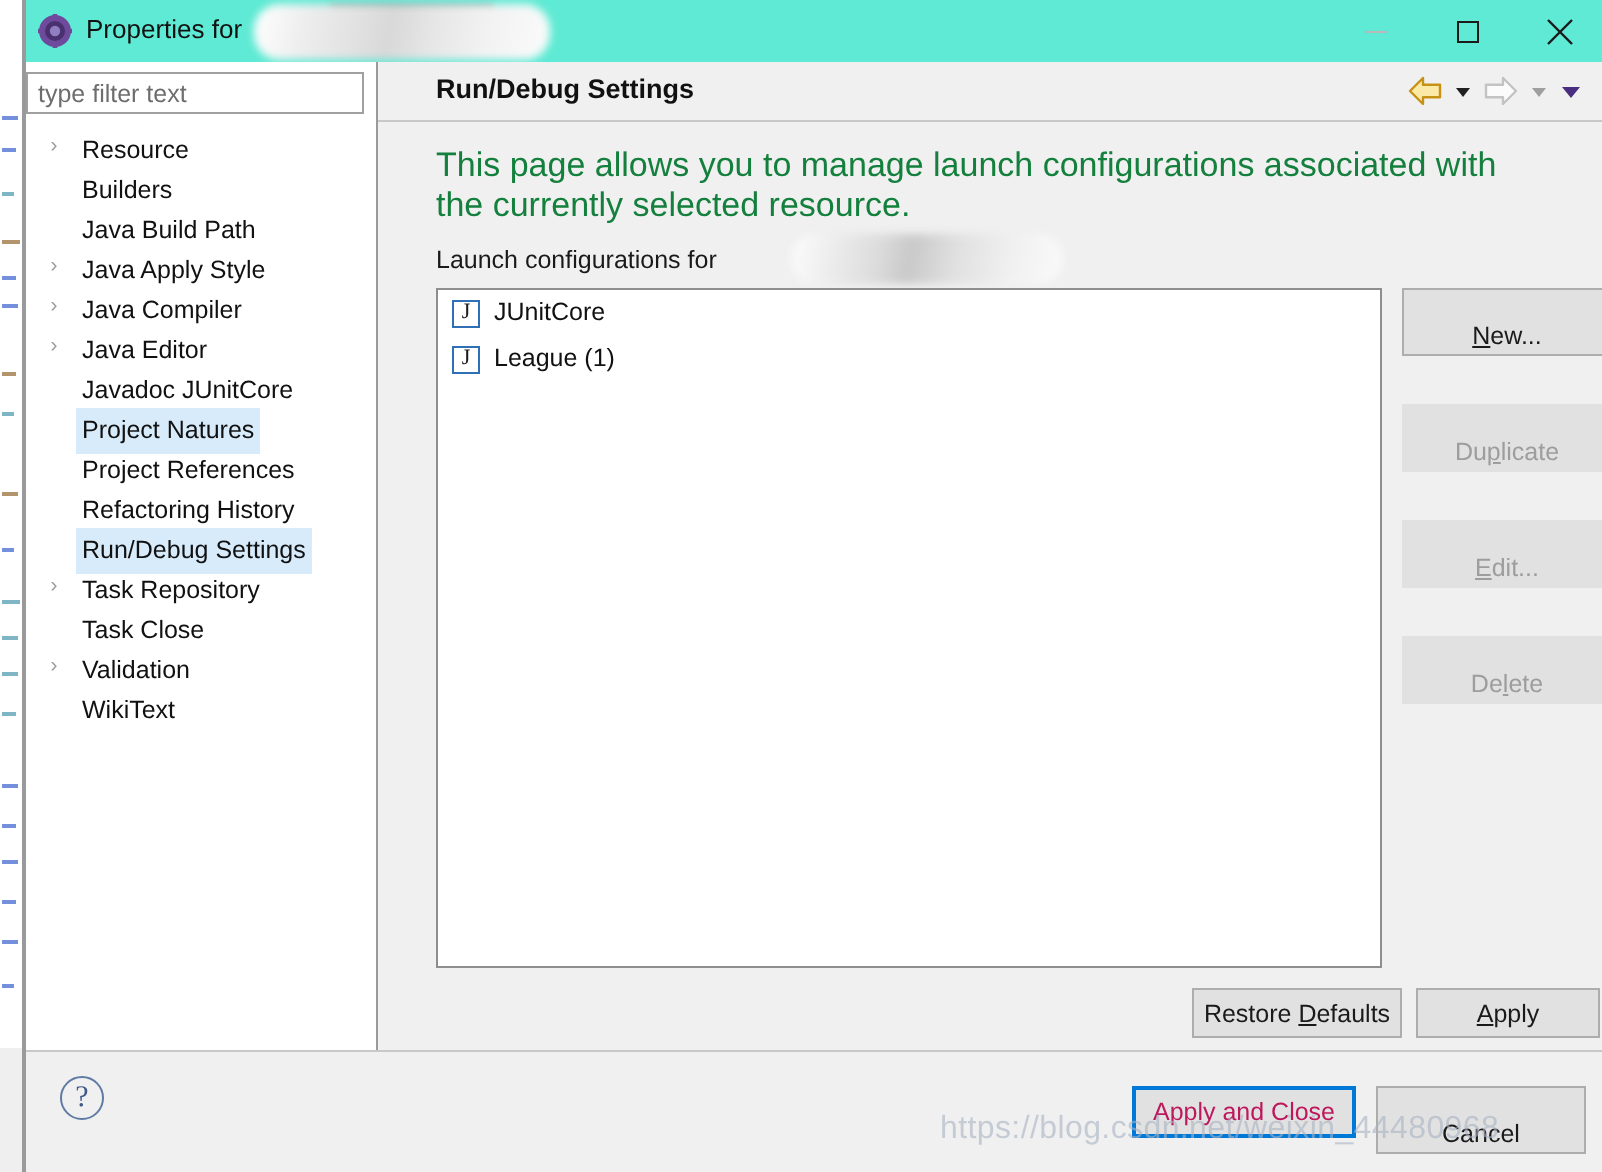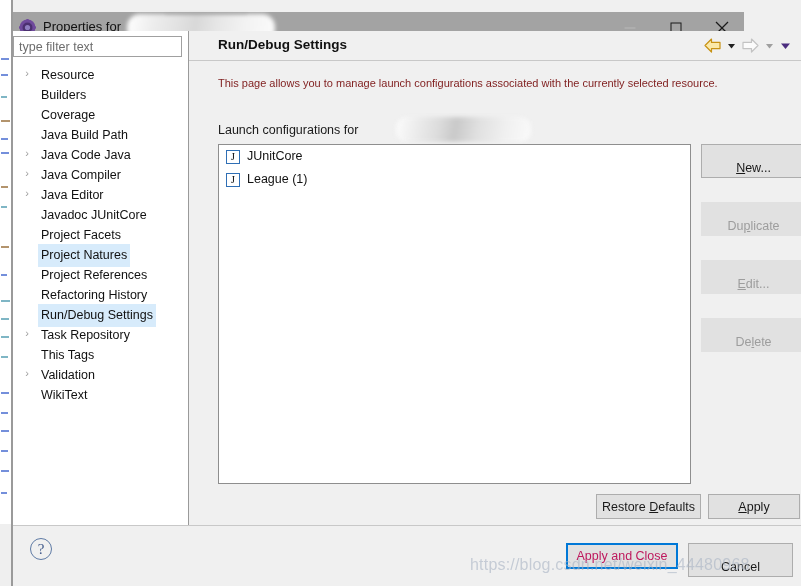--- a/index.html
+++ b/index.html
@@ -62,23 +62,23 @@
     background: #f0f0f0;
     border: 1px solid #9a9a9a;
     border-top: none;
     border-right: none;
     box-sizing: border-box;
   }
 
   
   #titlebar {
     position: absolute;
-    left: 0; top: 12px;
-    width: 731px; height: 31px;
-    background: #a3a3a3;
+    left: 0; top: 0;
+    width: 789px; height: 31px;
+    background: #5eead4;
   }
   #title-icon {
     position: absolute;
     left: 6px; top: 7px;
     width: 17px; height: 17px;
   }
   #title-text {
     position: absolute;
     left: 30px; top: 7px;
     font-size: 13px;
@@ -210,23 +210,23 @@
     align-items: center;
     gap: 3px;
   }
   .nav-arrow { width: 19px; height: 17px; display:block; }
   .nav-chev { width: 13px; height: 17px; display:block; }
 
   #page-desc {
     position: absolute;
     left: 29px; top: 42px;
     width: 552px;
-    font-size: 11px;
+    font-size: 17px;
     line-height: 20px;
-    color: #7f1d1d;
+    color: #15803d;
   }
   #launch-label {
     position: absolute;
     left: 29px; top: 92px;
     font-size: 12.5px;
     color: #1a1a1a;
     white-space: nowrap;
   }
   #launch-redact {
     position: absolute;
@@ -470,61 +470,55 @@
     <input id="filter-input" type="text" placeholder="type filter text" style="">
     <div id="tree">
       <div class="tree-item">
         <span class="twisty">›</span>
         <span class="label-bg">Resource</span>
       </div>
       <div class="tree-item">
         <span class="label-bg">Builders</span>
       </div>
       <div class="tree-item">
-        <span class="label-bg">Coverage</span>
-      </div>
-      <div class="tree-item">
         <span class="label-bg">Java Build Path</span>
       </div>
       <div class="tree-item">
         <span class="twisty">›</span>
-        <span class="label-bg">Java Code Java</span>
+        <span class="label-bg">Java Apply Style</span>
       </div>
       <div class="tree-item">
         <span class="twisty">›</span>
         <span class="label-bg">Java Compiler</span>
       </div>
       <div class="tree-item">
         <span class="twisty">›</span>
         <span class="label-bg">Java Editor</span>
       </div>
       <div class="tree-item">
         <span class="label-bg">Javadoc JUnitCore</span>
       </div>
-      <div class="tree-item">
-        <span class="label-bg">Project Facets</span>
-      </div>
       <div class="tree-item hl">
         <span class="label-bg">Project Natures</span>
       </div>
       <div class="tree-item">
         <span class="label-bg">Project References</span>
       </div>
       <div class="tree-item">
         <span class="label-bg">Refactoring History</span>
       </div>
       <div class="tree-item hl">
         <span class="label-bg">Run/Debug Settings</span>
       </div>
       <div class="tree-item">
         <span class="twisty">›</span>
         <span class="label-bg">Task Repository</span>
       </div>
       <div class="tree-item">
-        <span class="label-bg">This Tags</span>
+        <span class="label-bg">Task Close</span>
       </div>
       <div class="tree-item">
         <span class="twisty">›</span>
         <span class="label-bg">Validation</span>
       </div>
       <div class="tree-item">
         <span class="label-bg">WikiText</span>
       </div>
     </div>
   </div>

